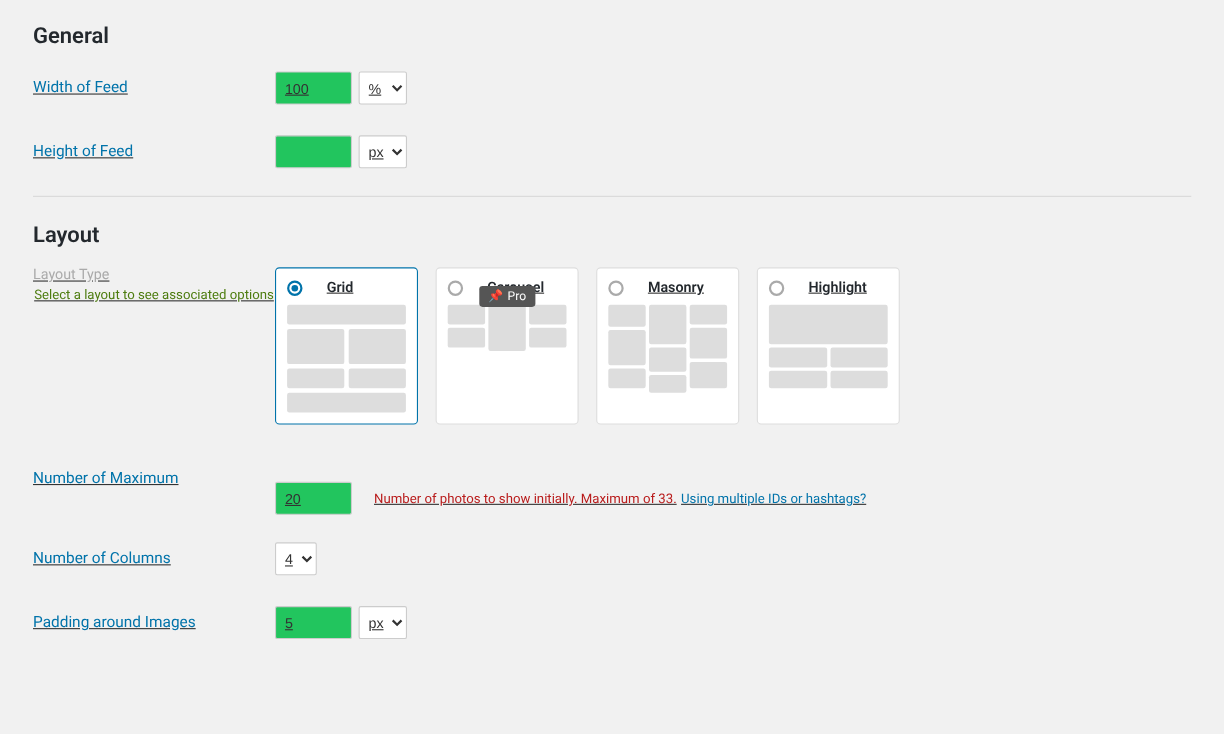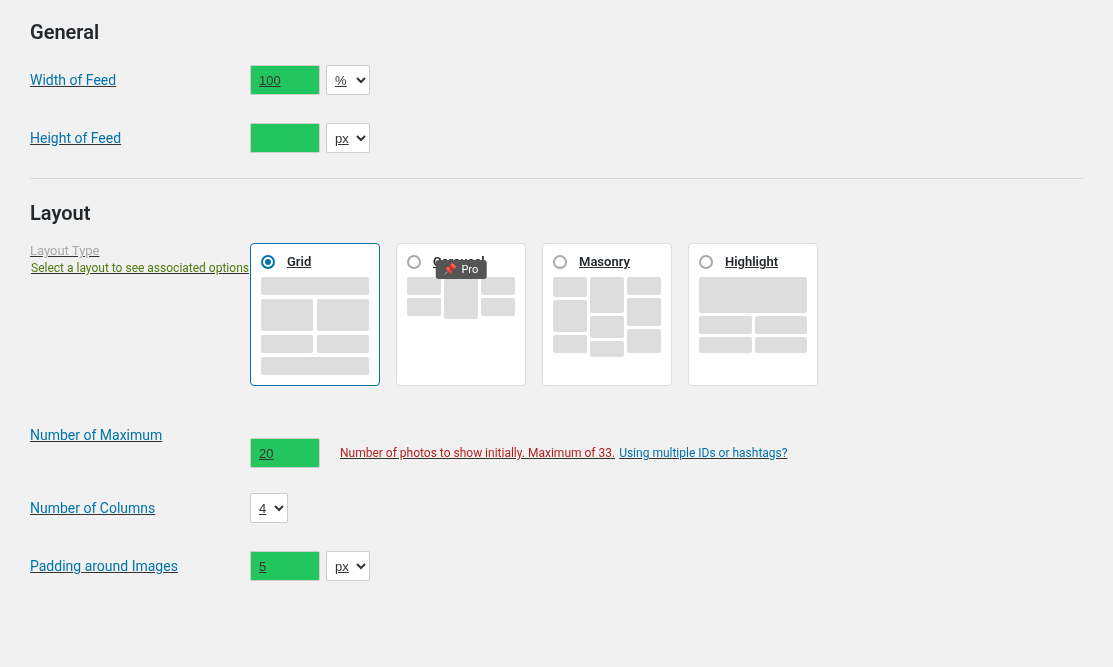--- a/index.html
+++ b/index.html
@@ -97,21 +97,21 @@
       width: 130px;
       cursor: pointer;
       position: relative;
     }
     .layout-card.selected {
       border-color: #0073aa;
     }
     .layout-card-header {
       display: flex;
       align-items: center;
-      gap: 12px;
+      gap: 22px;
       margin-bottom: 8px;
     }
     .layout-card-header .radio-dot {
       width: 14px;
       height: 14px;
       border-radius: 50%;
       border: 2px solid #aaa;
       display: flex;
       align-items: center;
       justify-content: center;

